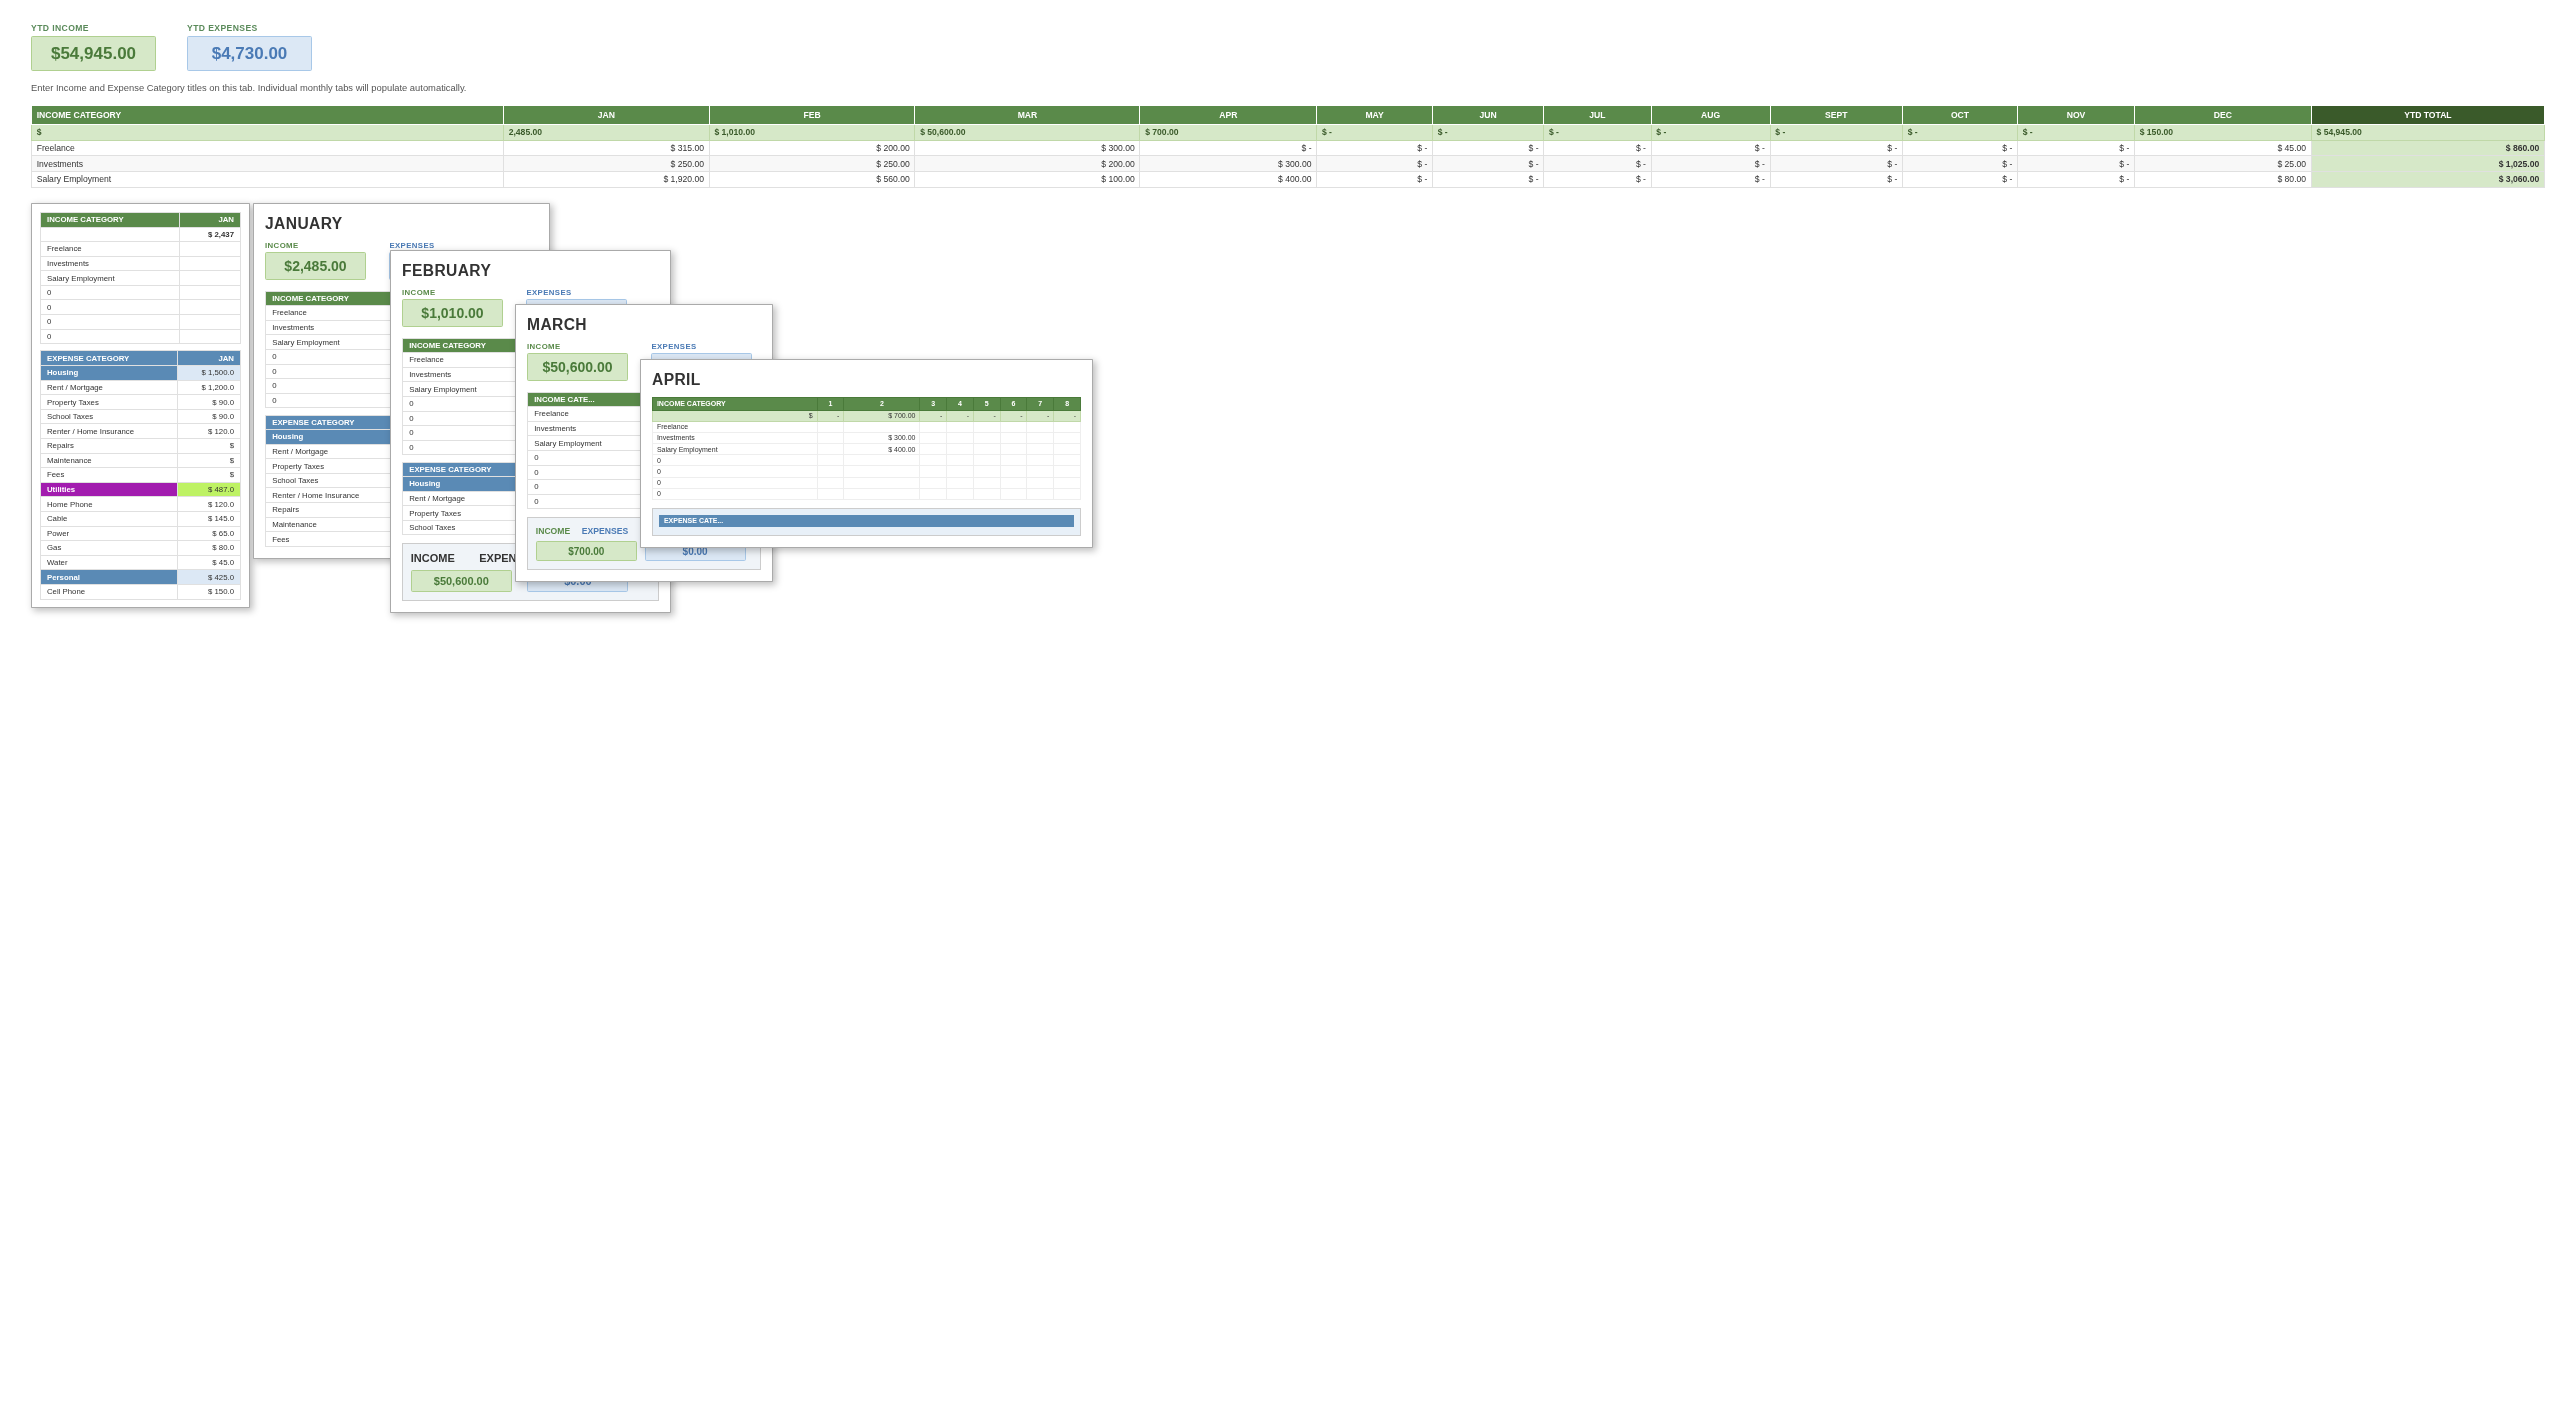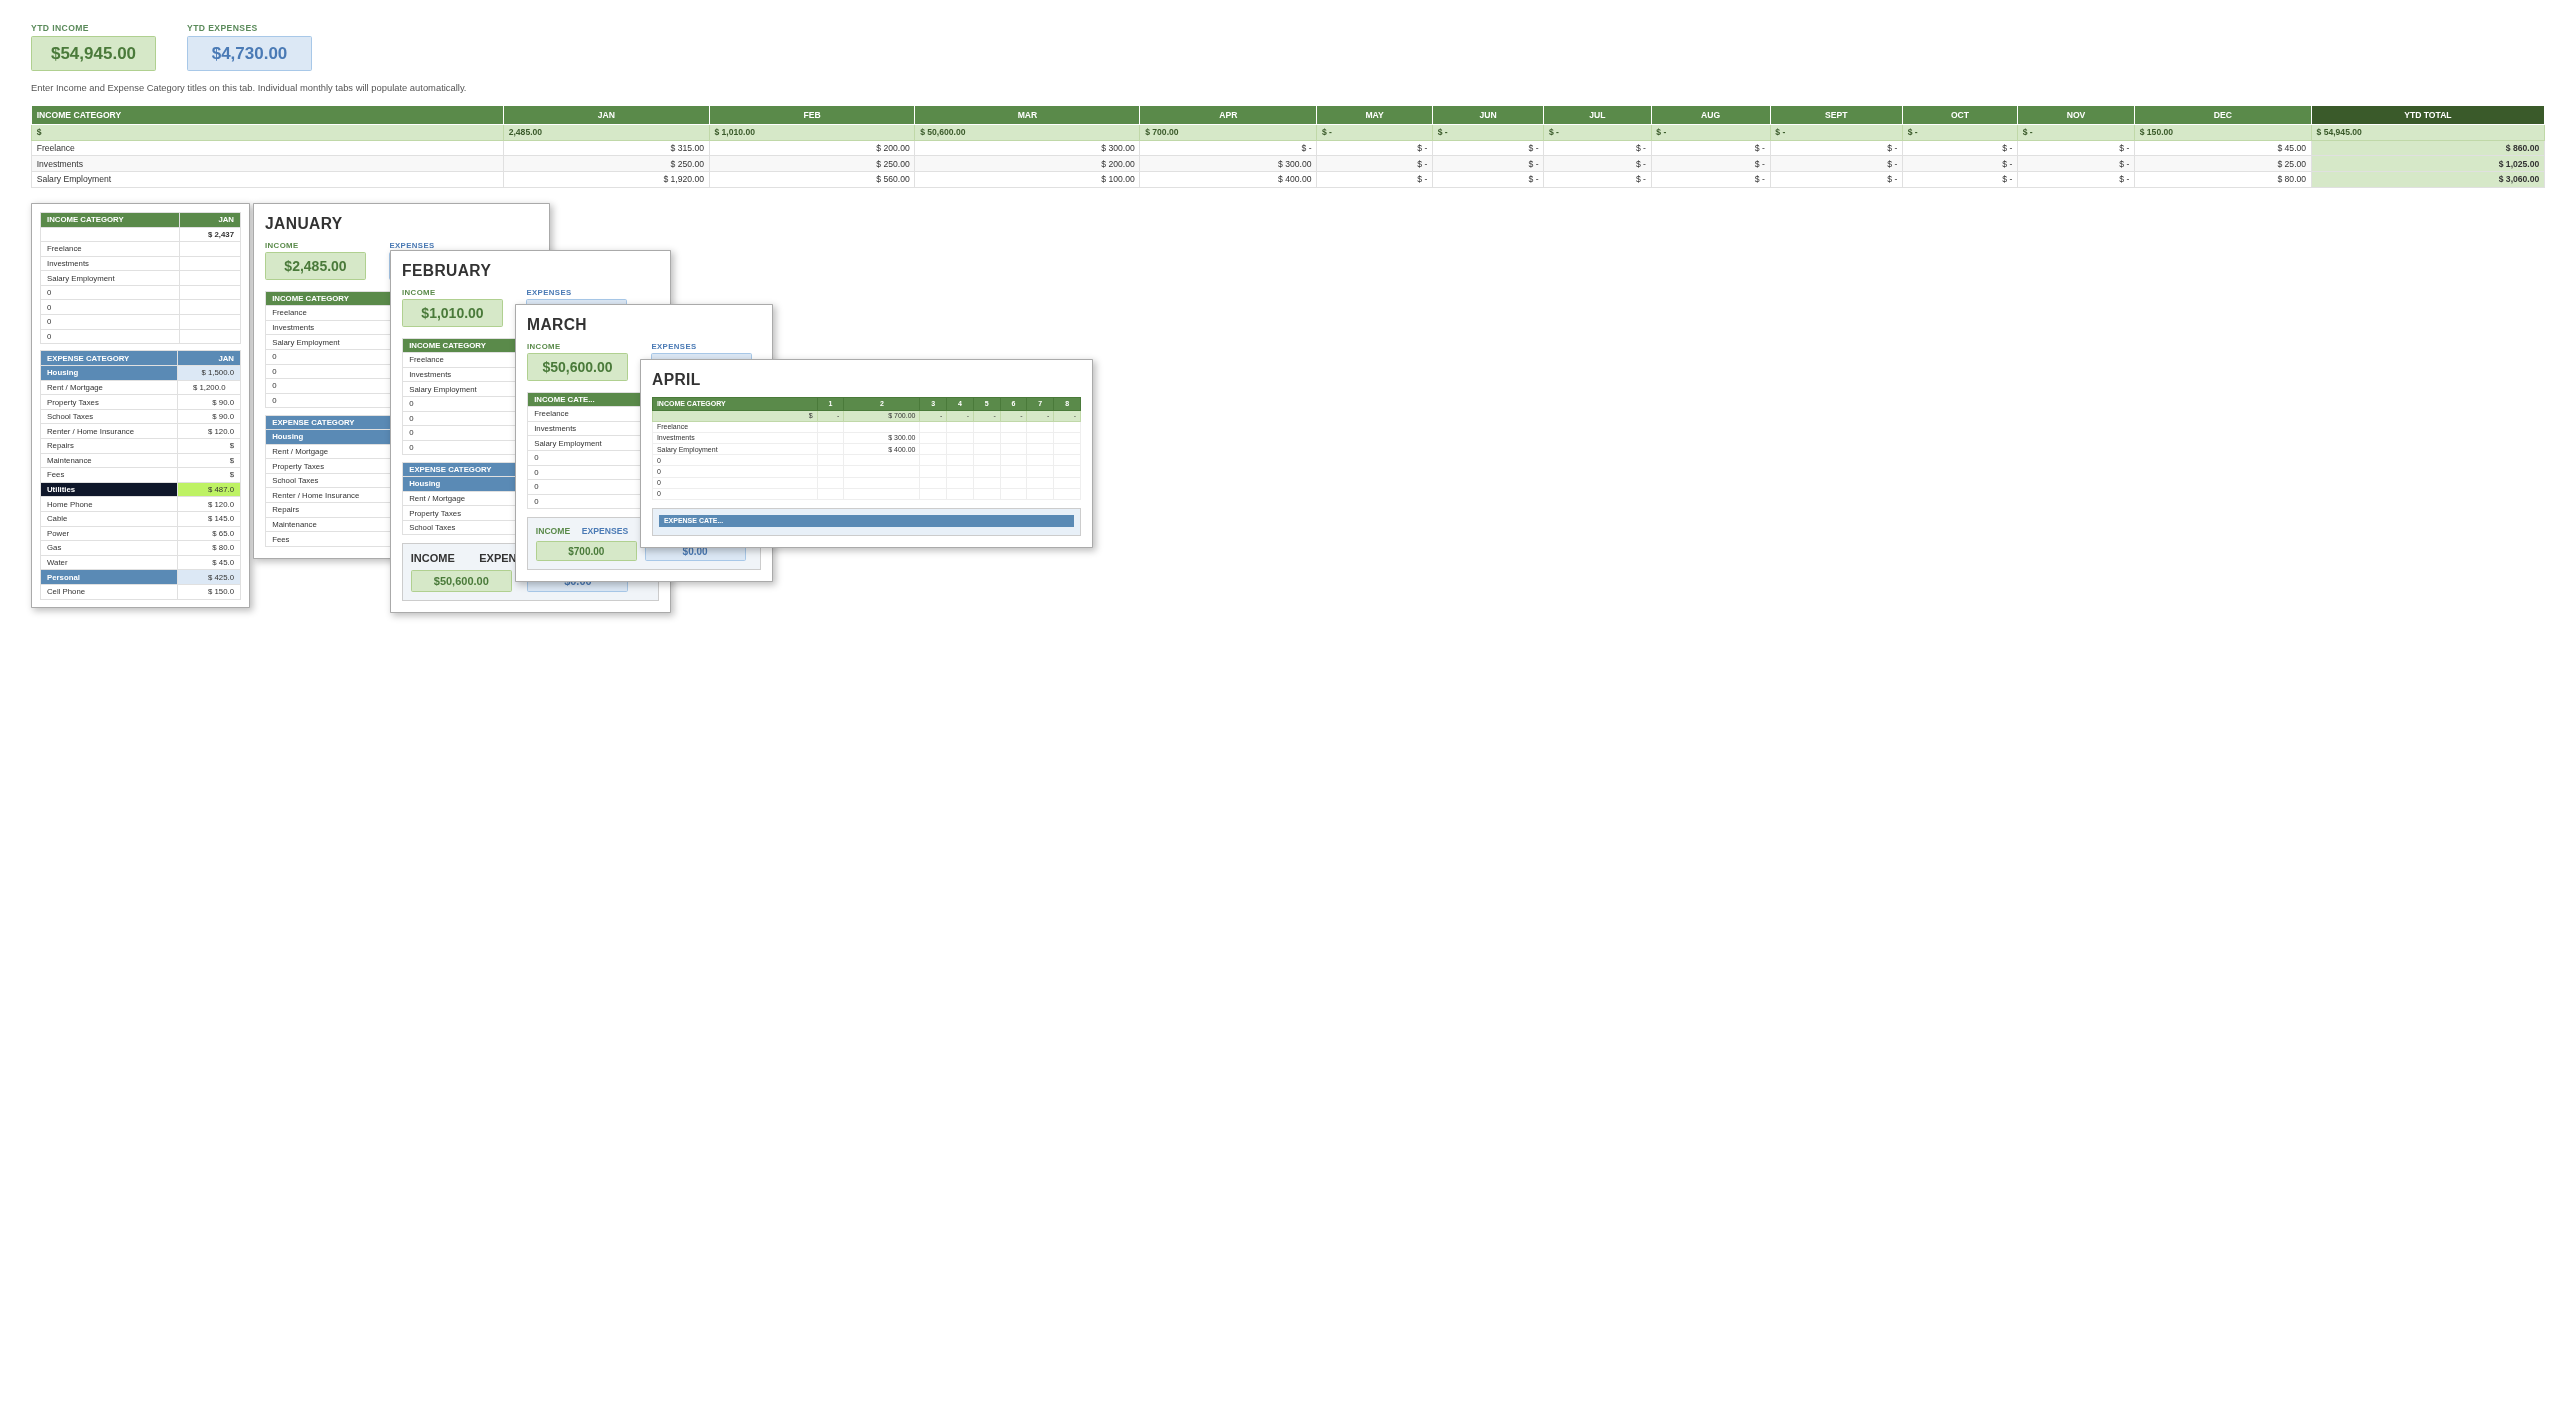--- a/index.html
+++ b/index.html
@@ -361,21 +361,21 @@
             <tr>
               <td class="section-label">EXPENSE CATEGORY</td>
               <td class="section-label" style="text-align:right">JAN</td>
             </tr>
         <tr>
               <td style="background:#5a8ab5;color:white;font-weight:bold">Housing</td>
               <td style="background:#dce8f5;text-align:right">$ 1,500.0</td>
             </tr>
         <tr>
               <td>Rent / Mortgage</td>
-              <td style="text-align:center">$ 1,200.0</td>
+              <td style="text-align:right">$ 1,200.0</td>
             </tr>
         <tr>
               <td>Property Taxes</td>
               <td style="text-align:right">$ 90.0</td>
             </tr>
         <tr>
               <td>School Taxes</td>
               <td style="text-align:right">$ 90.0</td>
             </tr>
         <tr>
@@ -388,21 +388,21 @@
             </tr>
         <tr>
               <td>Maintenance</td>
               <td style="text-align:right">$</td>
             </tr>
         <tr>
               <td>Fees</td>
               <td style="text-align:right">$</td>
             </tr>
         <tr>
-              <td style="background:#0f172a;color:white;font-weight:bold">Utilities</td>
+              <td style="background:#a21caf;color:white;font-weight:bold">Utilities</td>
               <td style="background:#bef264;text-align:right">$ 487.0</td>
             </tr>
         <tr>
               <td>Home Phone</td>
               <td style="text-align:right">$ 120.0</td>
             </tr>
         <tr>
               <td>Cable</td>
               <td style="text-align:right">$ 145.0</td>
             </tr>

